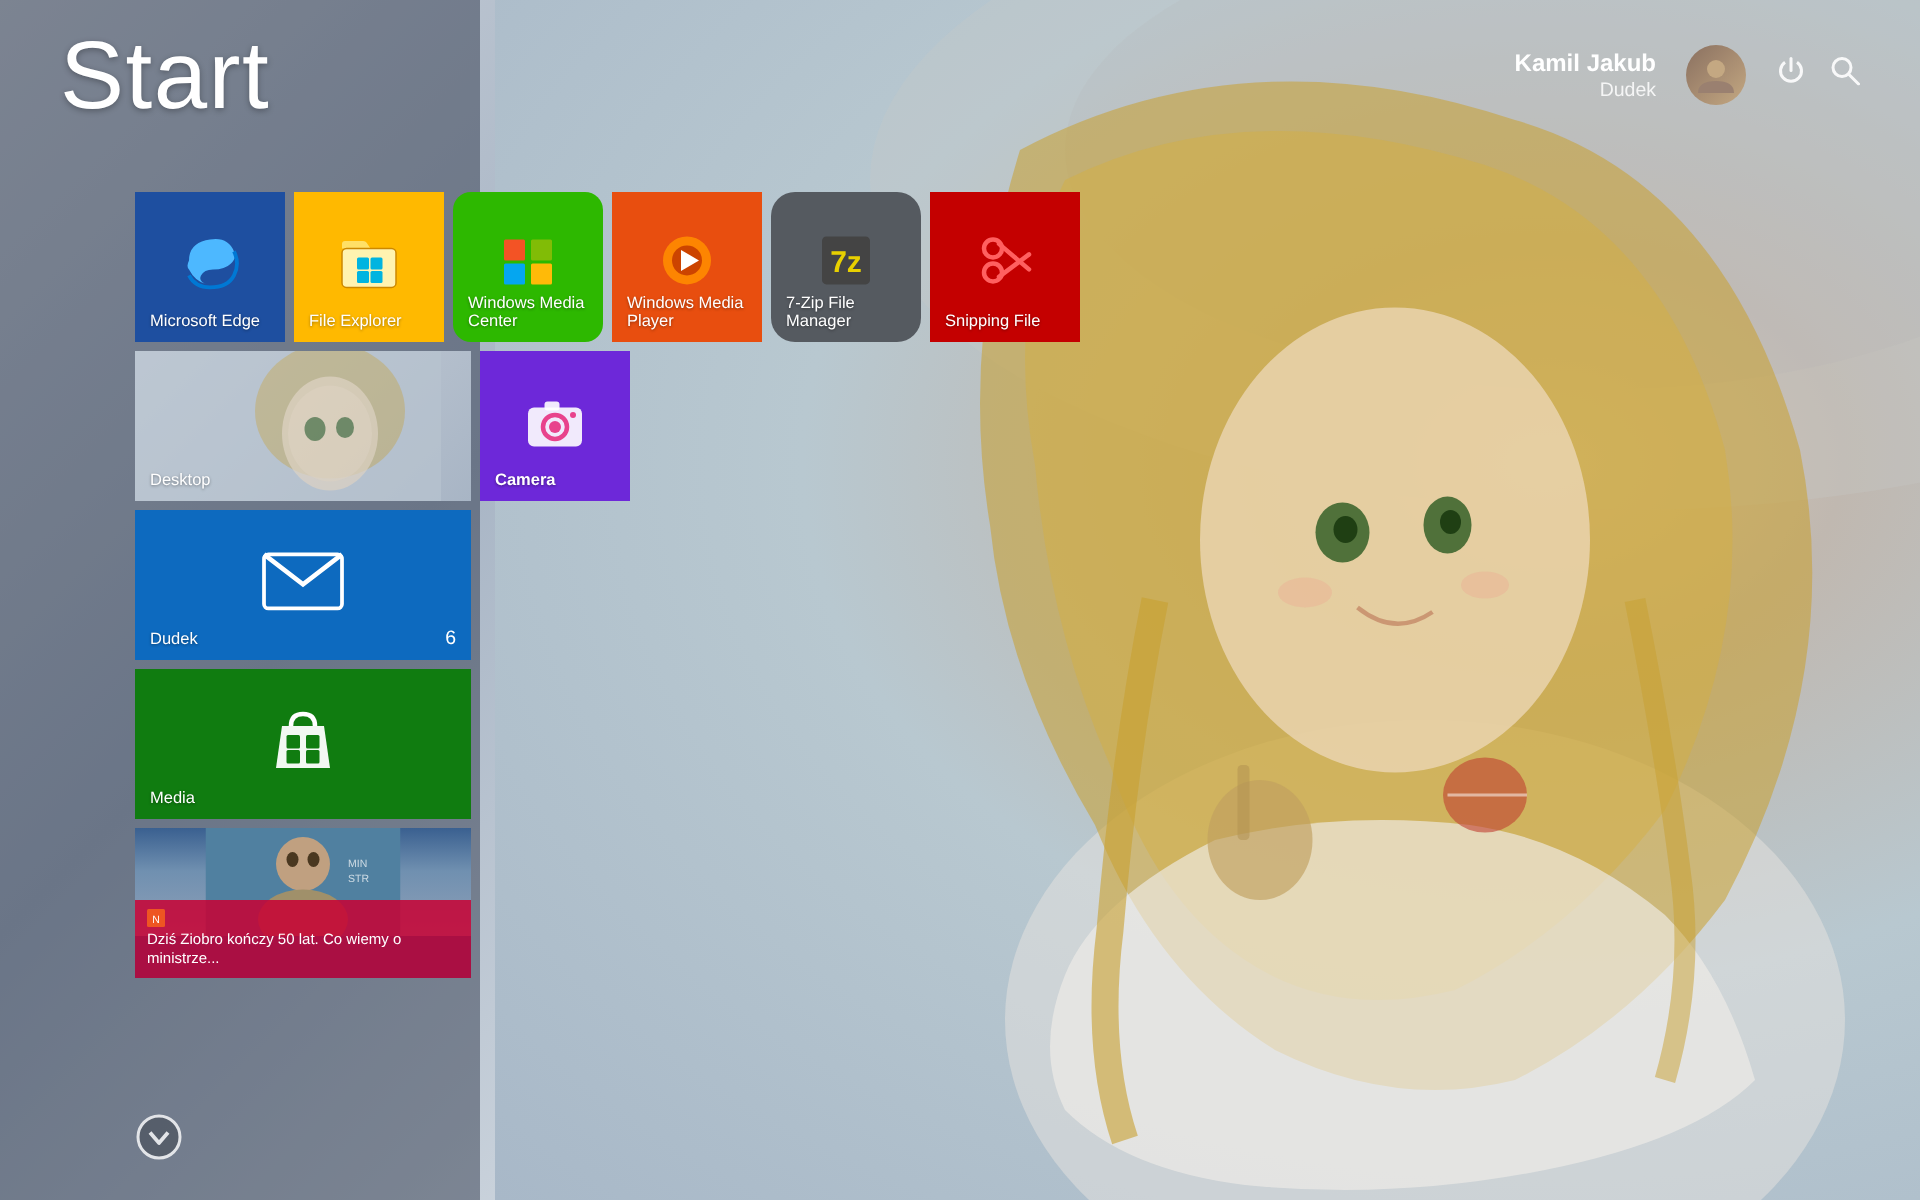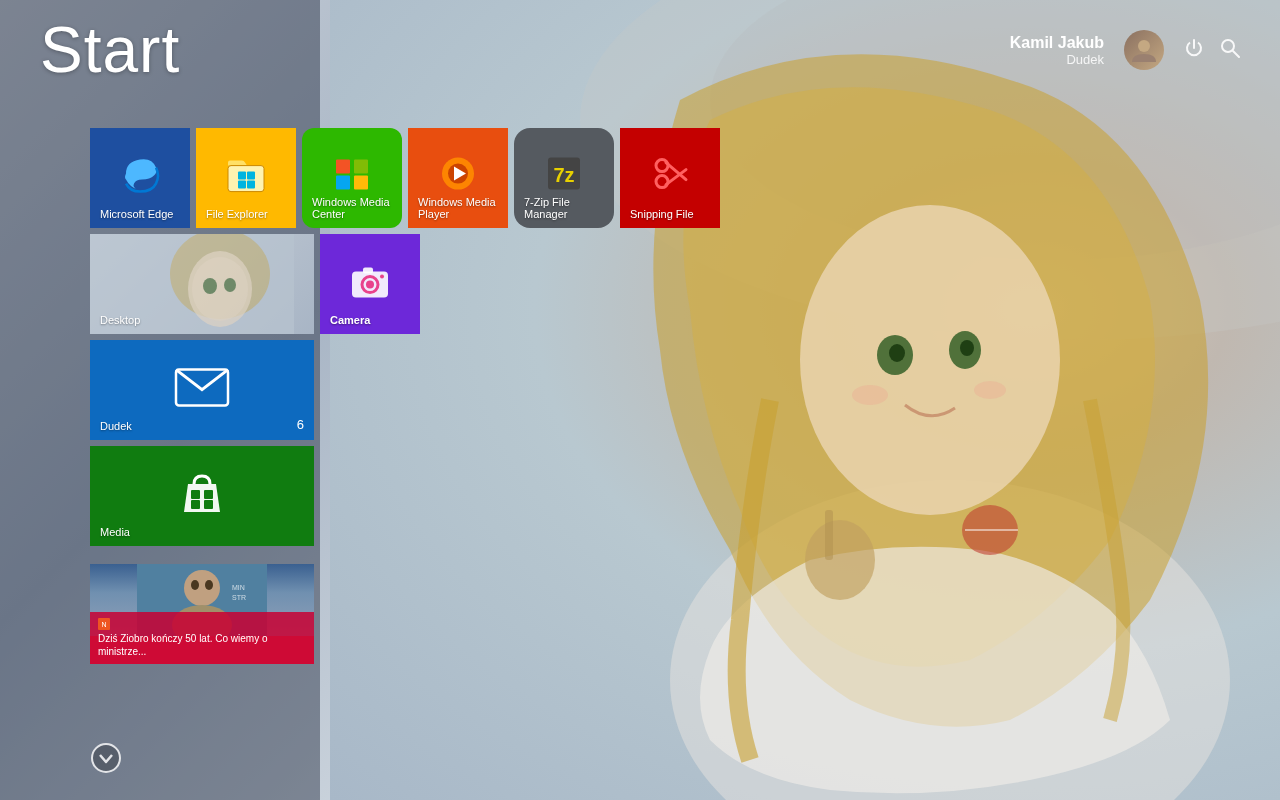--- a/index.html
+++ b/index.html
@@ -185,21 +185,21 @@
     
     .tile-edge { background: #1e4fa0; }
     .tile-explorer { background: #ffb900; }
     .tile-wmc { background: #2db800; border-radius: 12px; }
     .tile-wmp { background: #e84e0f; }
     .tile-7zip { background: #555a60; border-radius: 16px; }
     .tile-snipping { background: #c40000; }
     .tile-camera { background: #6d28d9; font-weight: bold; }
     .tile-mail { background: #0d6abf; }
     .tile-store { background: #107c10; }
-    .tile-news { background: #ef4444; margin-top: 12px; }
+    .tile-news { background: #0369a1; }
 
     
     .tile-desktop-bg {
       position: absolute;
       inset: 0;
       background: linear-gradient(135deg, #c8cfd8 0%, #a8b5c5 100%);
       z-index: 1;
     }
 
     

